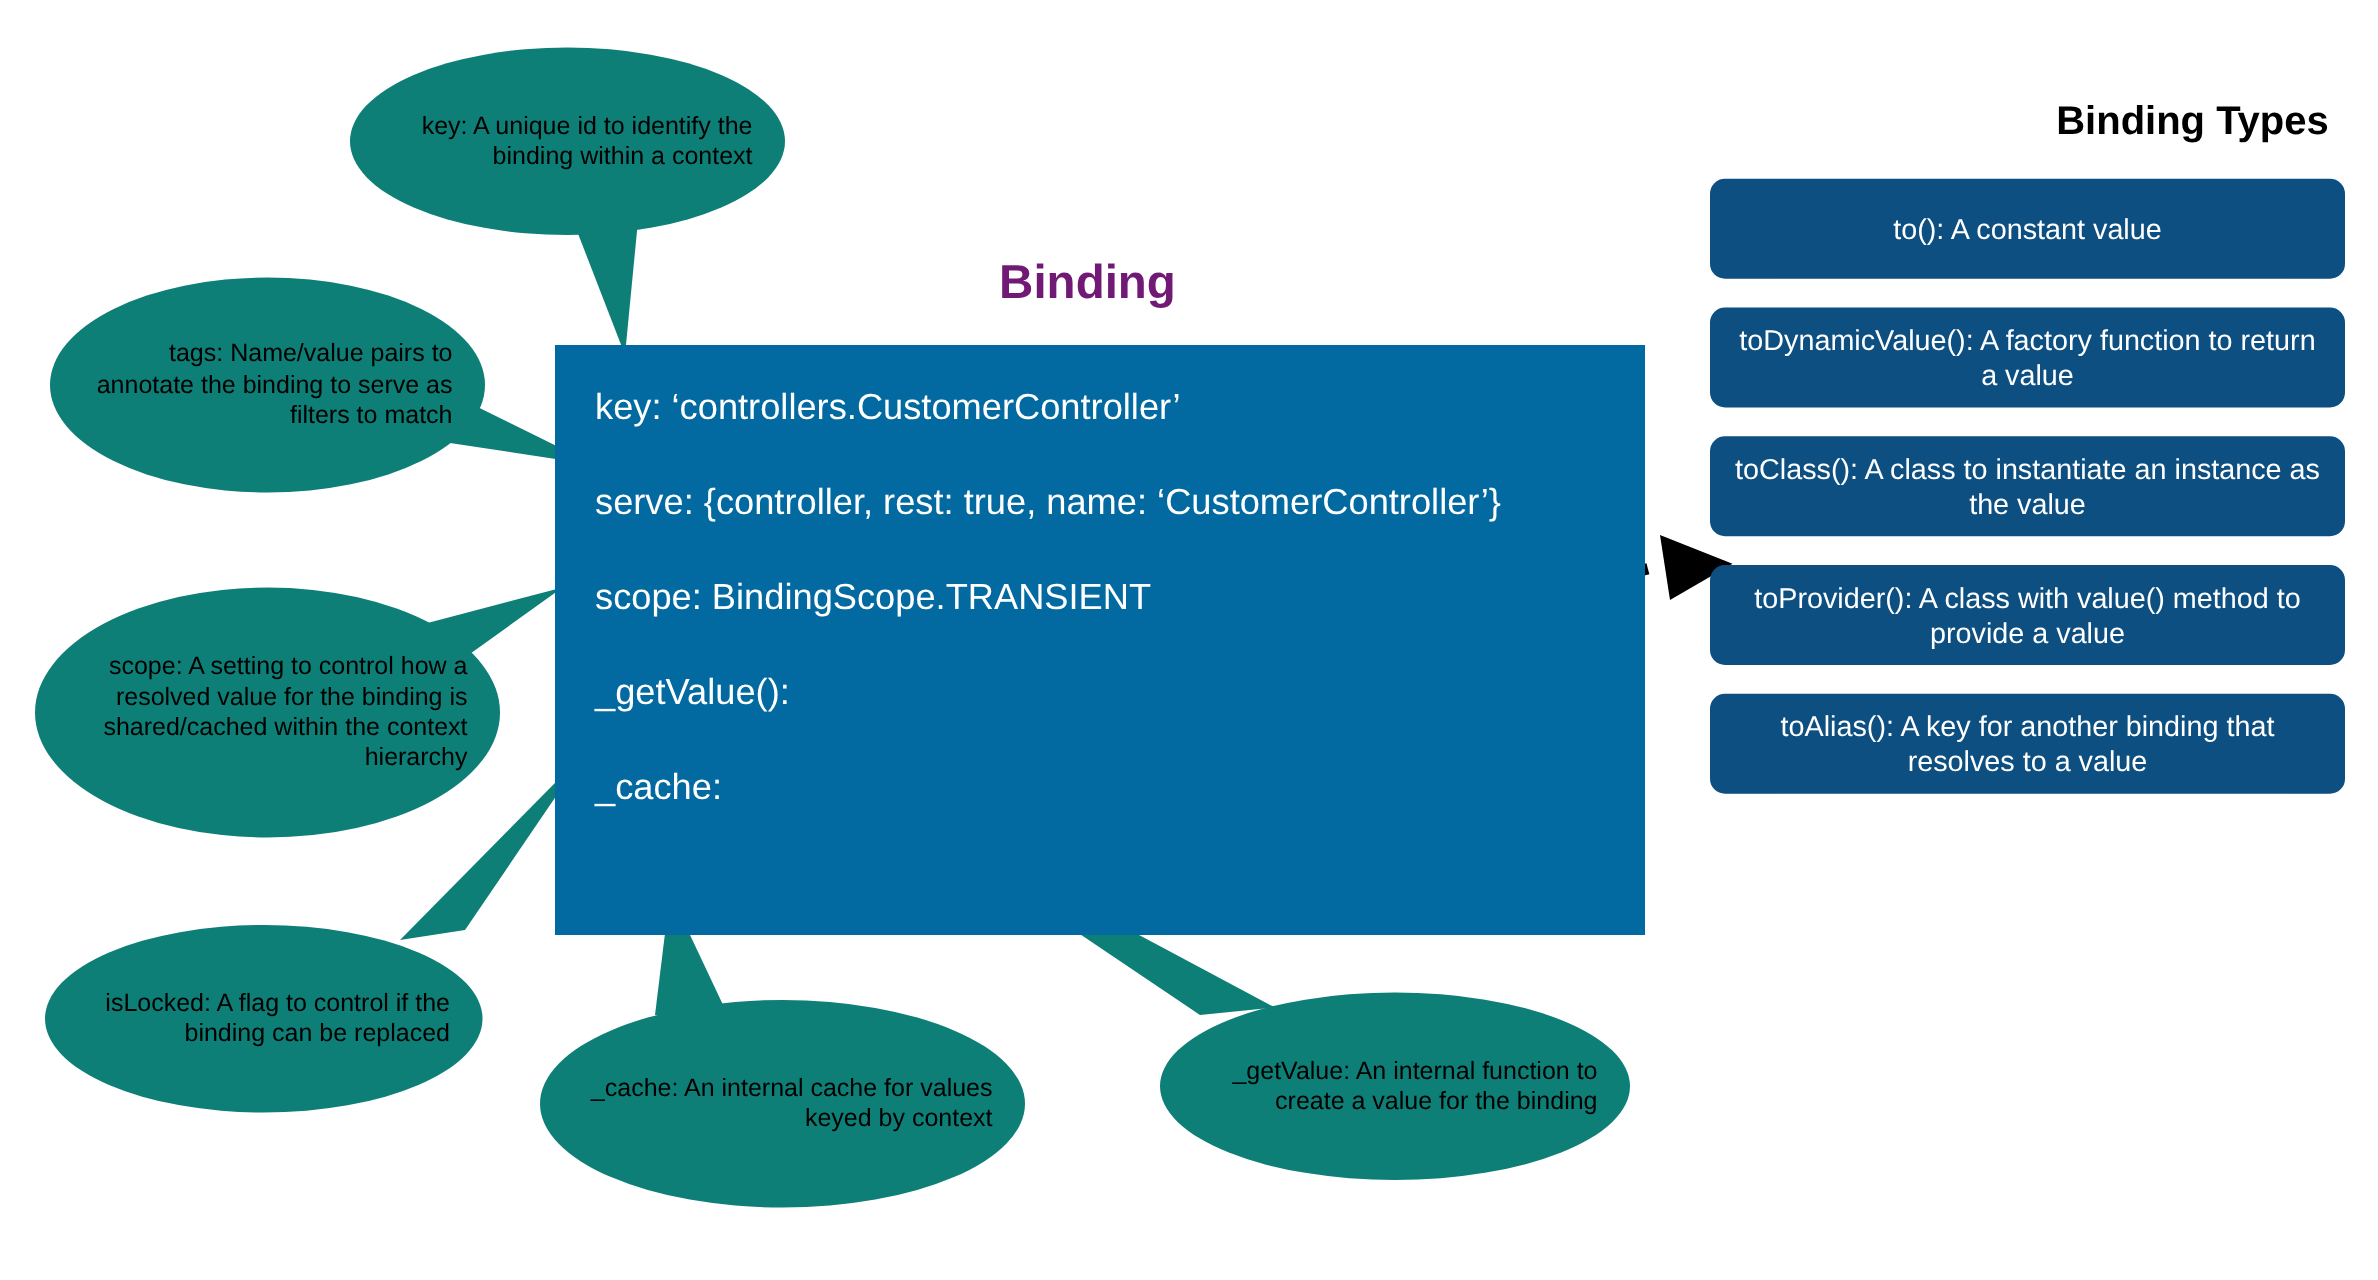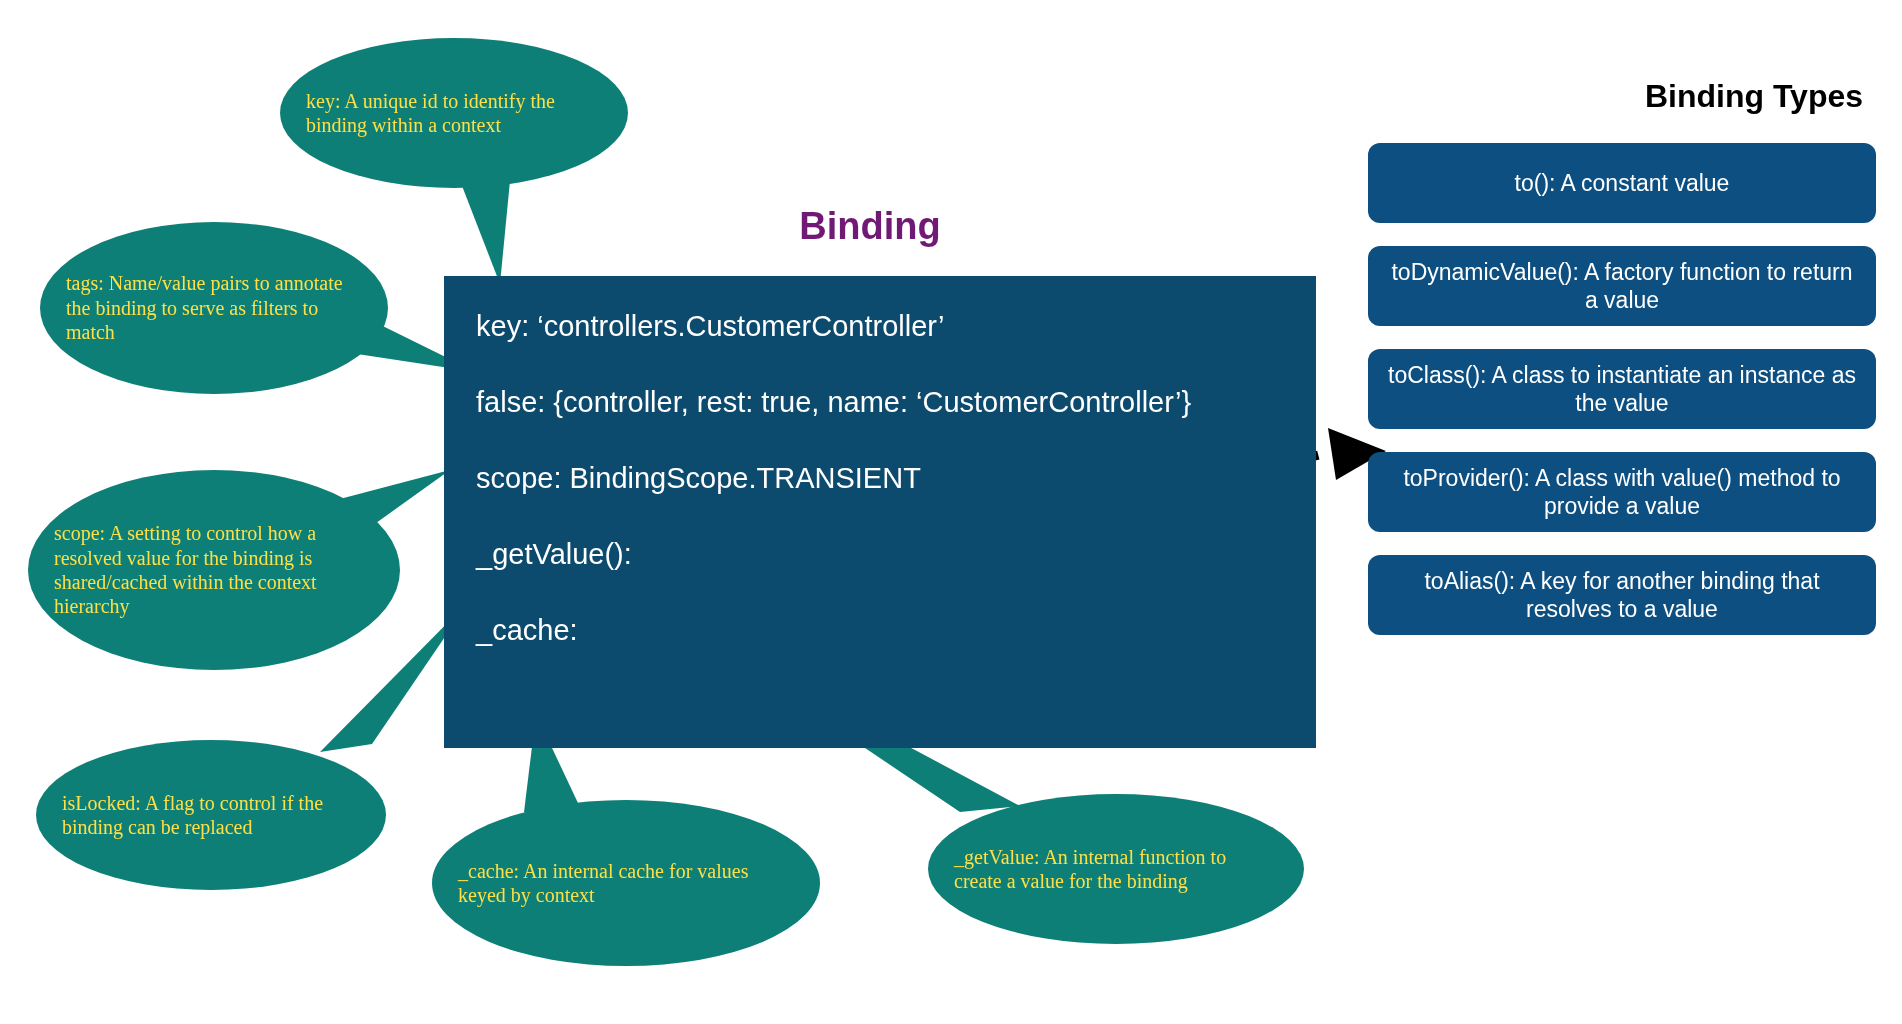--- a/index.html
+++ b/index.html
@@ -9,28 +9,27 @@
   .stage{position:absolute;inset:0;}
 
   
   #connectors{position:absolute;left:0;top:0;width:1902px;height:1024px;pointer-events:none;}
 
   
   .bubble{
     position:absolute;
     background:#0d7f77;
     border-radius:50%;
-    color:#fde047;
+    color:#000000;
     display:flex;align-items:center;justify-content:center;
-    text-align:left;
+    text-align:right;
     line-height:1.22;
     font-size:20px;
     box-sizing:border-box;
     z-index:3;
-    font-family:Liberation Serif, serif;
   }
   .bubble .btxt{padding:0 26px;display:block;}
 
   
   #bub-key      {left:280px; top:38px;  width:348px; height:150px;}
   #bub-tags     {left:40px;  top:222px; width:348px; height:172px;}
   #bub-scope    {left:28px;  top:470px; width:372px; height:200px;}
   #bub-islocked {left:36px;  top:740px; width:350px; height:150px; }
   #bub-cache    {left:432px; top:800px; width:388px; height:166px;}
   #bub-getvalue {left:928px; top:794px; width:376px; height:150px;}
@@ -38,21 +37,21 @@
   
   #binding-title{
     position:absolute;left:780px;top:205px;width:180px;
     text-align:center;font-size:38px;font-weight:bold;color:#701a75;
     z-index:4;
   }
 
   
   #binding-box{
     position:absolute;left:444px;top:276px;width:872px;height:472px;
-    background:#0c4a6e;
+    background:#0369a1;
     z-index:2;
     box-sizing:border-box;
     padding:36px 32px 0 32px;
   }
   #binding-box .field{
     color:#ffffff;font-size:29px;line-height:1;margin-bottom:47px;white-space:nowrap;
   }
 
   
   #types-title{
@@ -113,21 +112,21 @@
   </div>
 
   <div class="bubble" id="bub-getvalue">
     <span class="btxt">_getValue: An internal function to create a value for the binding</span>
   </div>
 
   <div id="binding-title">Binding</div>
 
   <div id="binding-box">
     <div class="field">key: ‘controllers.CustomerController’</div>
-    <div class="field">false: {controller, rest: true, name: ‘CustomerController’}</div>
+    <div class="field">serve: {controller, rest: true, name: ‘CustomerController’}</div>
     <div class="field">scope: BindingScope.TRANSIENT</div>
     <div class="field">_getValue():</div>
     <div class="field">_cache:</div>
   </div>
 
   <div id="types-title">Binding Types</div>
 
   <div id="types-list">
     <div class="type-card">
       <span>to(): A constant value</span>

